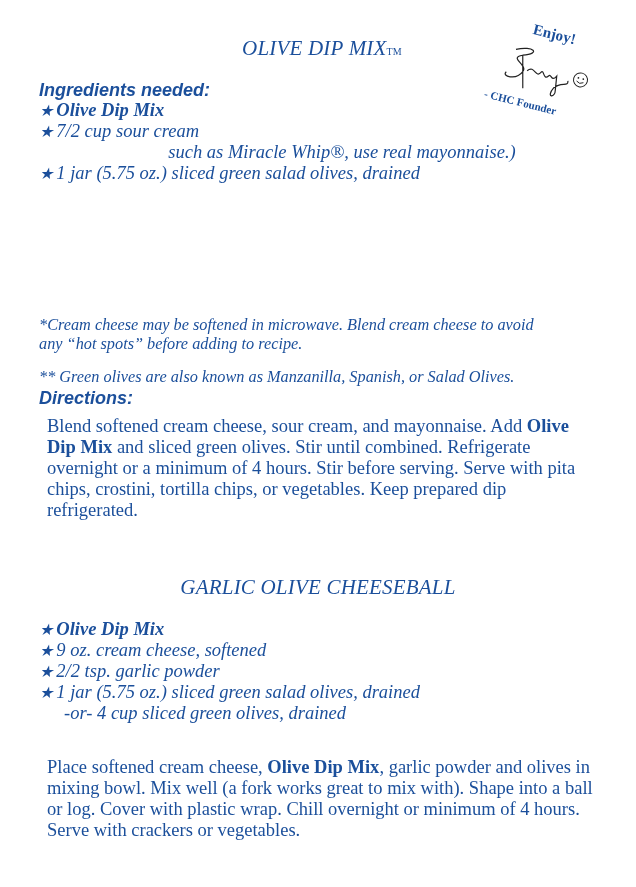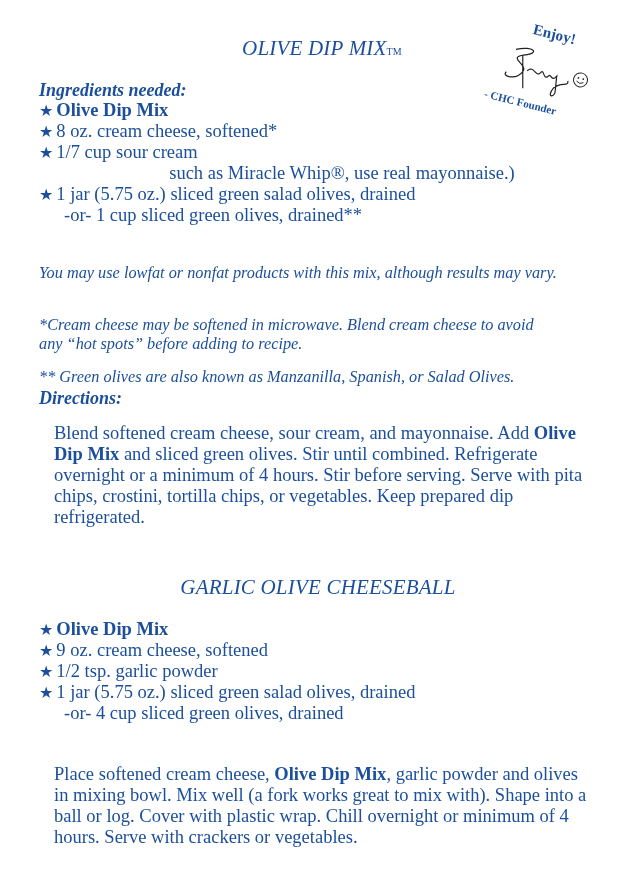--- a/index.html
+++ b/index.html
@@ -25,34 +25,34 @@
       position: absolute; left: 44px; top: 8px;
       font-family: "Liberation Serif", serif; font-weight: bold; font-size: 15px; color: #1b4f9b;
     }
     .sig .founder {
       position: absolute; left: 12px; top: 84px;
       font-family: "Liberation Serif", serif; font-weight: bold; font-size: 11px; color: #1b4f9b;
     }
     .sig svg { position: absolute; left: 18px; top: 30px; }
     .block { position: absolute; left: 39px; width: 570px; }
     .h {
-      font-family: Liberation Serif, serif; font-style: italic; font-weight: bold;
+      font-family: Liberation Sans, sans-serif; font-style: italic; font-weight: bold;
       font-size: 18px; line-height: 20px; margin: 0;
     }
     .ing { font-family: "Liberation Serif", serif; font-size: 18.5px; line-height: 21px; }
-    .ing .row { white-space: nowrap; }
+    .ing .row { white-space: nowrap; font-style: italic; }
     .ing .star { font-size: 16px; margin-right: 3px; }
     .ing .bold { font-weight: bold; }
     .ing .cont { padding-left: 36px; text-align: center; }
     .ing .cont2 { padding-left: 25px; }
     .note {
       font-family: "Liberation Serif", serif; font-style: italic;
       font-size: 16.3px; line-height: 19px; margin: 0;
     }
-    .para { font-family: "Liberation Serif", serif; font-size: 18.5px; line-height: 21px; margin: 15px; }
+    .para { font-family: "Liberation Serif", serif; font-size: 18.5px; line-height: 21px; margin: 8px; }
     .para b { font-weight: bold; }
   </style>
 </head>
 <body>
 
 <div class="page">
 
   <div class="title t1">
     <span>OLIVE  DIP MIX</span><span class="tm">TM</span>
   </div>
@@ -66,50 +66,45 @@
       <circle cx="86.5" cy="22.5" r="0.9" fill="#222"></circle>
       <path d="M80.5 26 Q 84 29 87.5 26" fill="none" stroke="#222" stroke-width="0.9"></path>
     </svg>
     <span class="founder">- CHC Founder</span>
   </div>
 
   <div class="block" style="top: 80px;">
     <p class="h">Ingredients needed:</p>
     <div class="ing">
       <div class="row"><span class="star">★</span><span class="bold">Olive Dip Mix</span></div>
-      <div class="row"><span class="star">★</span><span>8 oz. cream cheese, softened*</span></div>
-      <div class="row"><span class="star">★</span><span>1/7 cup sour cream</span></div>
+      <div class="row"><span class="star">★</span><span>7/2 cup sour cream</span></div>
       <div class="row cont">such as Miracle Whip®, use real mayonnaise.)</div>
       <div class="row"><span class="star">★</span><span>1 jar (5.75 oz.) sliced green salad olives, drained</span></div>
-      <div class="row cont2">-or- 1 cup sliced green olives, drained**</div>
     </div>
   </div>
 
-  <div class="block" style="top: 263px; width: 530px;">
-    <p class="note">You may use lowfat or nonfat products with this mix, although results may vary.</p>
-  </div>
   <div class="block" style="top: 367px; width: 580px;">
     <p class="note">** Green olives are also known as Manzanilla, Spanish, or Salad Olives.</p>
   </div>
   <div class="block" style="top: 315px; width: 500px;">
     <p class="note">*Cream cheese may be softened in microwave. Blend cream cheese to avoid any “hot spots” before adding to recipe.</p>
   </div>
 
   <div class="block" style="top: 388px; width: 560px;">
     <p class="h">Directions:</p>
     <p class="para"><span>Blend softened cream cheese, sour cream, and mayonnaise. Add </span><b>Olive Dip Mix</b><span> and sliced green olives. Stir until combined. Refrigerate overnight or a minimum of 4 hours. Stir before serving. Serve with pita chips, crostini, tortilla chips, or vegetables. Keep prepared dip refrigerated.</span></p>
   </div>
 
   <div class="title t2">GARLIC OLIVE CHEESEBALL</div>
 
   <div class="block" style="top: 619px;">
     <div class="ing">
       <div class="row"><span class="star">★</span><span class="bold">Olive Dip Mix</span></div>
       <div class="row"><span class="star">★</span><span>9 oz. cream cheese, softened</span></div>
-      <div class="row"><span class="star">★</span><span>1/2 tsp. garlic powder</span></div>
+      <div class="row"><span class="star">★</span><span>2/2 tsp. garlic powder</span></div>
       <div class="row"><span class="star">★</span><span>1 jar (5.75 oz.) sliced green salad olives, drained</span></div>
       <div class="row cont2">-or- 4 cup sliced green olives, drained</div>
     </div>
   </div>
 
   <div class="block" style="top: 749px; width: 565px;">
     <p class="para"><span>Place softened cream cheese, </span><b>Olive Dip Mix</b><span>, garlic powder and olives in mixing bowl. Mix well (a fork works great to mix with). Shape into a ball or log. Cover with plastic wrap. Chill overnight or minimum of 4 hours. Serve with crackers or vegetables.</span></p>
   </div>
 
 </div>

